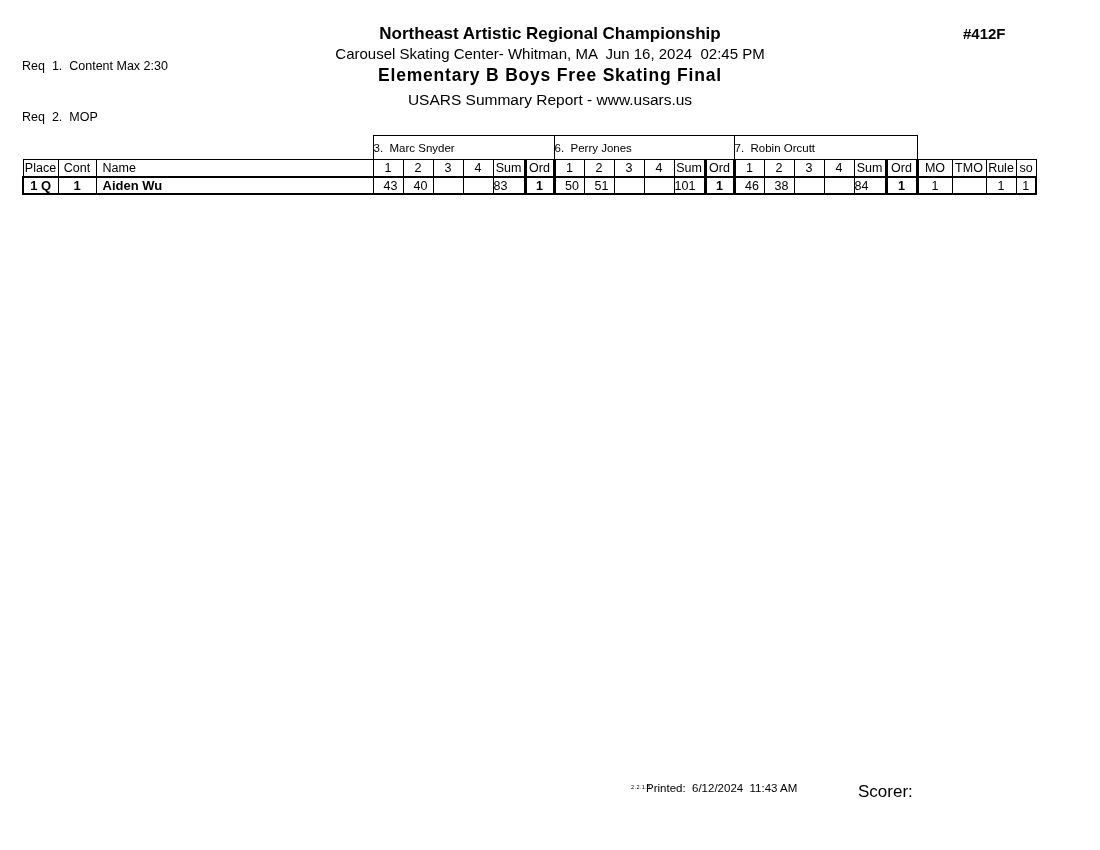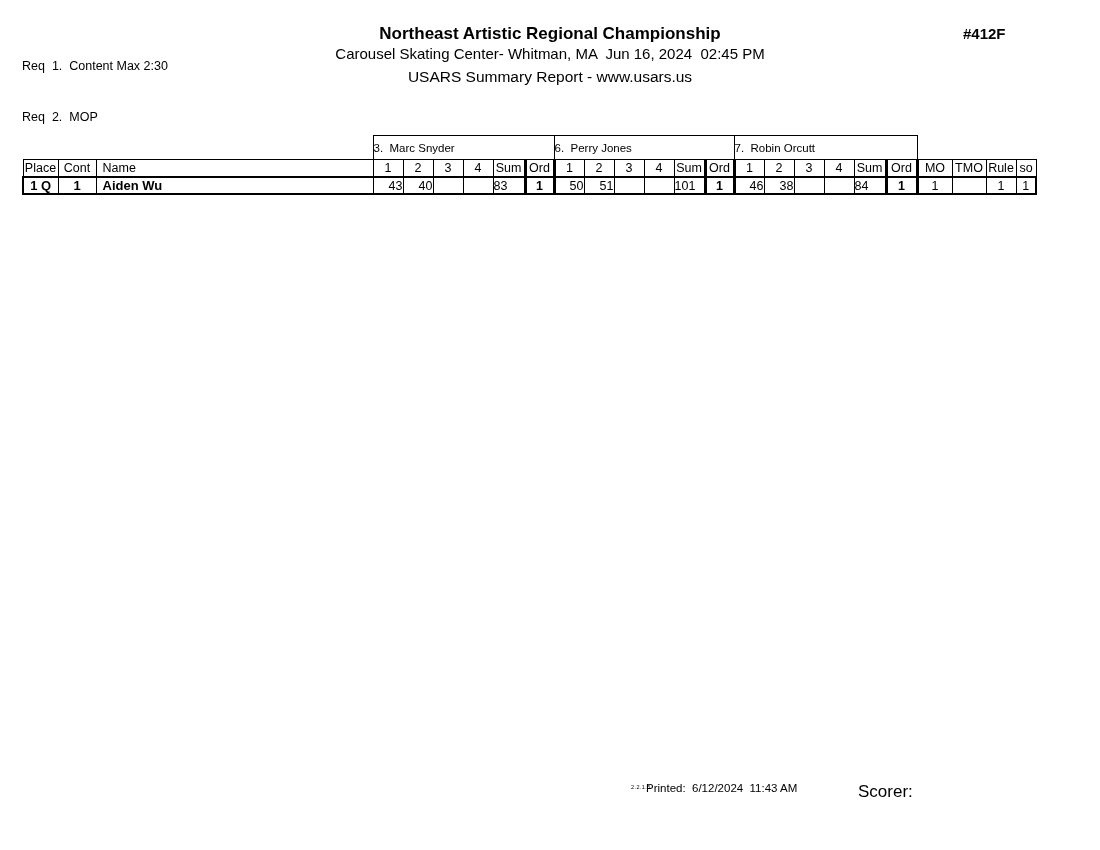--- a/index.html
+++ b/index.html
@@ -54,21 +54,21 @@
     border: 1px solid #000;
     border-top: 2px solid #000; border-bottom: 2px solid #000;
     text-align: center;
   }
   .drow td:first-child { border-left: 2px solid #000; }
   .drow td:last-child  { border-right: 2px solid #000; }
   td.ordc { border-left: 3px solid #000 !important; border-right: 3px solid #000 !important; }
   .drow td.ordc { font-weight: bold; }
   .drow td.b { font-weight: bold; font-size: 13px; }
   .drow td.name-d { text-align: left; padding-left: 6px; }
-  .drow td.score { text-align: right; padding-left: 5px; margin-top: 40px; }
+  .drow td.score { text-align: center; padding-left: 5px; margin-top: 40px; }
   .drow td.sum   { text-align: left; padding-right: 4px; }
 
   
   .foot-ver {
     position: absolute; left: 631px; top: 784px;
     font-size: 5.5px; letter-spacing: 0.4px;
   }
   .foot-printed {
     position: absolute; left: 646px; top: 782px;
     font-size: 11.5px;
@@ -84,20 +84,21 @@
 <div>
 
   <div class="req-block pre">
     <div>Req  1.  Content Max 2:30</div>
     <div>Req  2.  MOP</div>
   </div>
 
   <div class="center-head">
     <div class="title-main">Northeast Artistic Regional Championship</div>
     <div class="title-venue pre">Carousel Skating Center- Whitman, MA  Jun 16, 2024  02:45 PM</div>
+    <div class="title-event">Elementary B Boys Free Skating Final</div>
     <div class="title-report">USARS Summary Report - www.usars.us</div>
   </div>
 
   <div class="event-num">#412F</div>
 
   <table class="score">
     <colgroup>
       <col style="width:35px">
         <col style="width:38px">
         <col style="width:277px">

